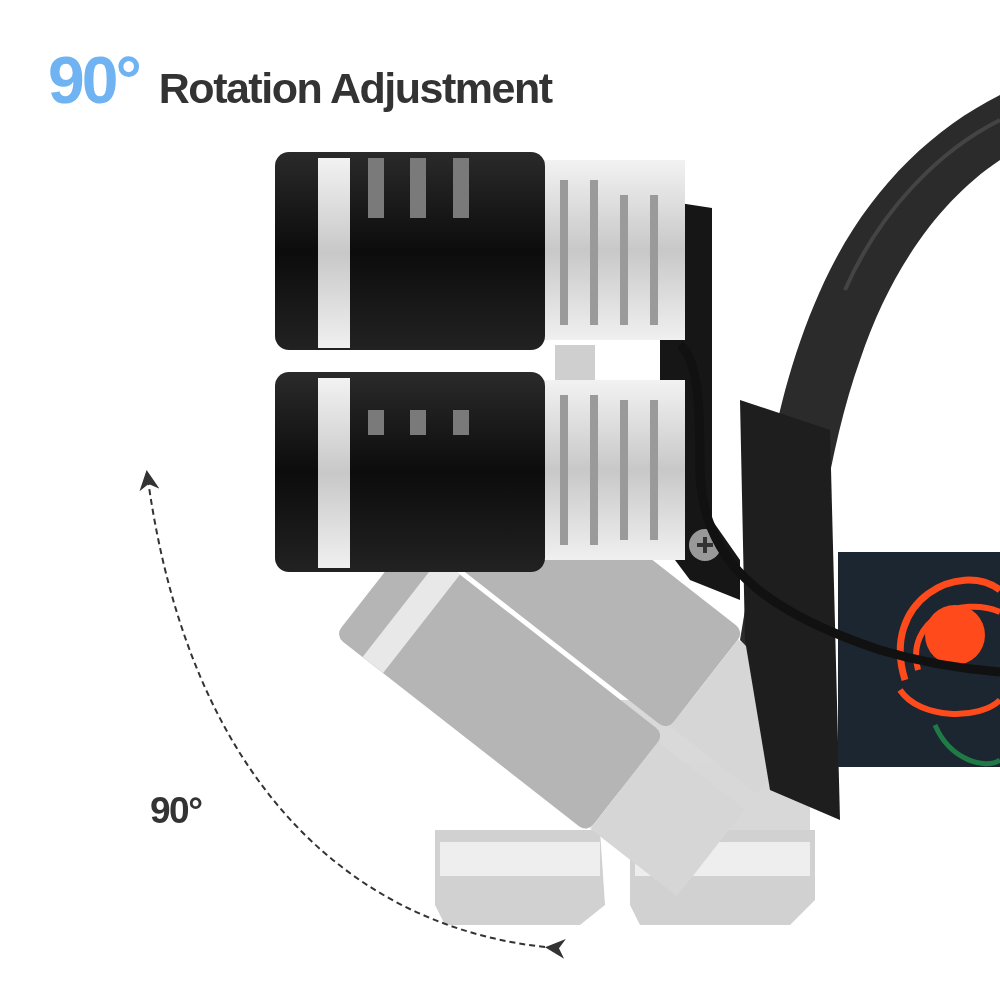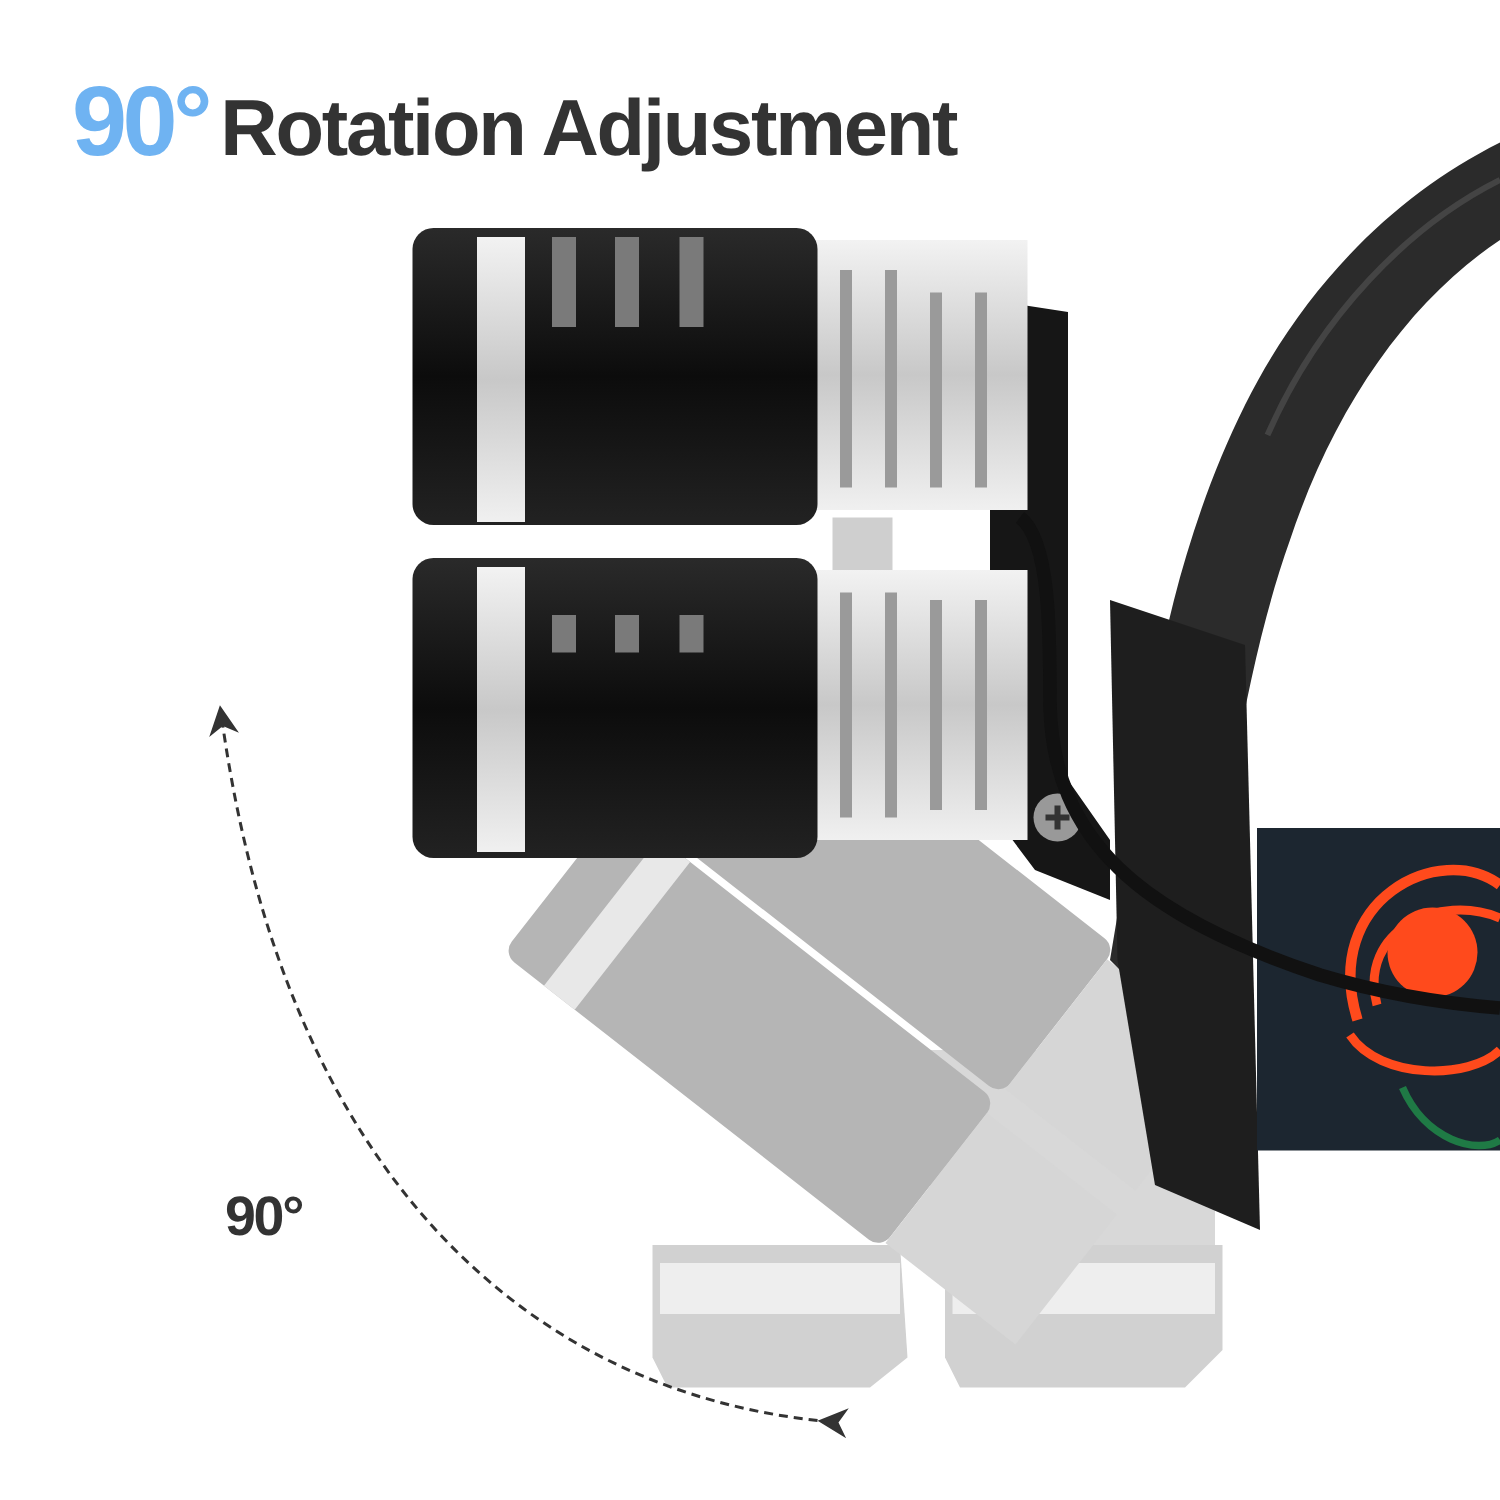--- a/index.html
+++ b/index.html
@@ -1,19 +1,19 @@
 <!DOCTYPE html>
 <html><head>
   <meta charset="utf-8">
   <style>
     html, body { margin: 0; padding: 0; background: #ffffff; }
     body { width: 1000px; height: 1000px; position: relative; overflow: hidden; font-family: "Liberation Sans", sans-serif; }
     .headline { position: absolute; left: 48px; top: 42px; display: flex; align-items: baseline; white-space: nowrap; }
     .headline .deg { color: #6fb3f2; font-weight: bold; font-size: 66px; letter-spacing: -3px; }
-    .headline .title { color: #333333; font-weight: bold; font-size: 53px; letter-spacing: -1.5px; margin-left: 8px; }
+    .headline .title { color: #333333; font-weight: bold; font-size: 43px; letter-spacing: -1.5px; margin-left: 20px; }
     .angle-label { position: absolute; left: 150px; top: 790px; color: #333333; font-weight: bold; font-size: 37px; letter-spacing: -1.5px; }
     svg.scene { position: absolute; left: 0; top: 0; }
   </style>
 </head>
 <body>
 
 <div class="headline">
   <span class="deg">90°</span>
   <span class="title">Rotation Adjustment</span>
 </div>

